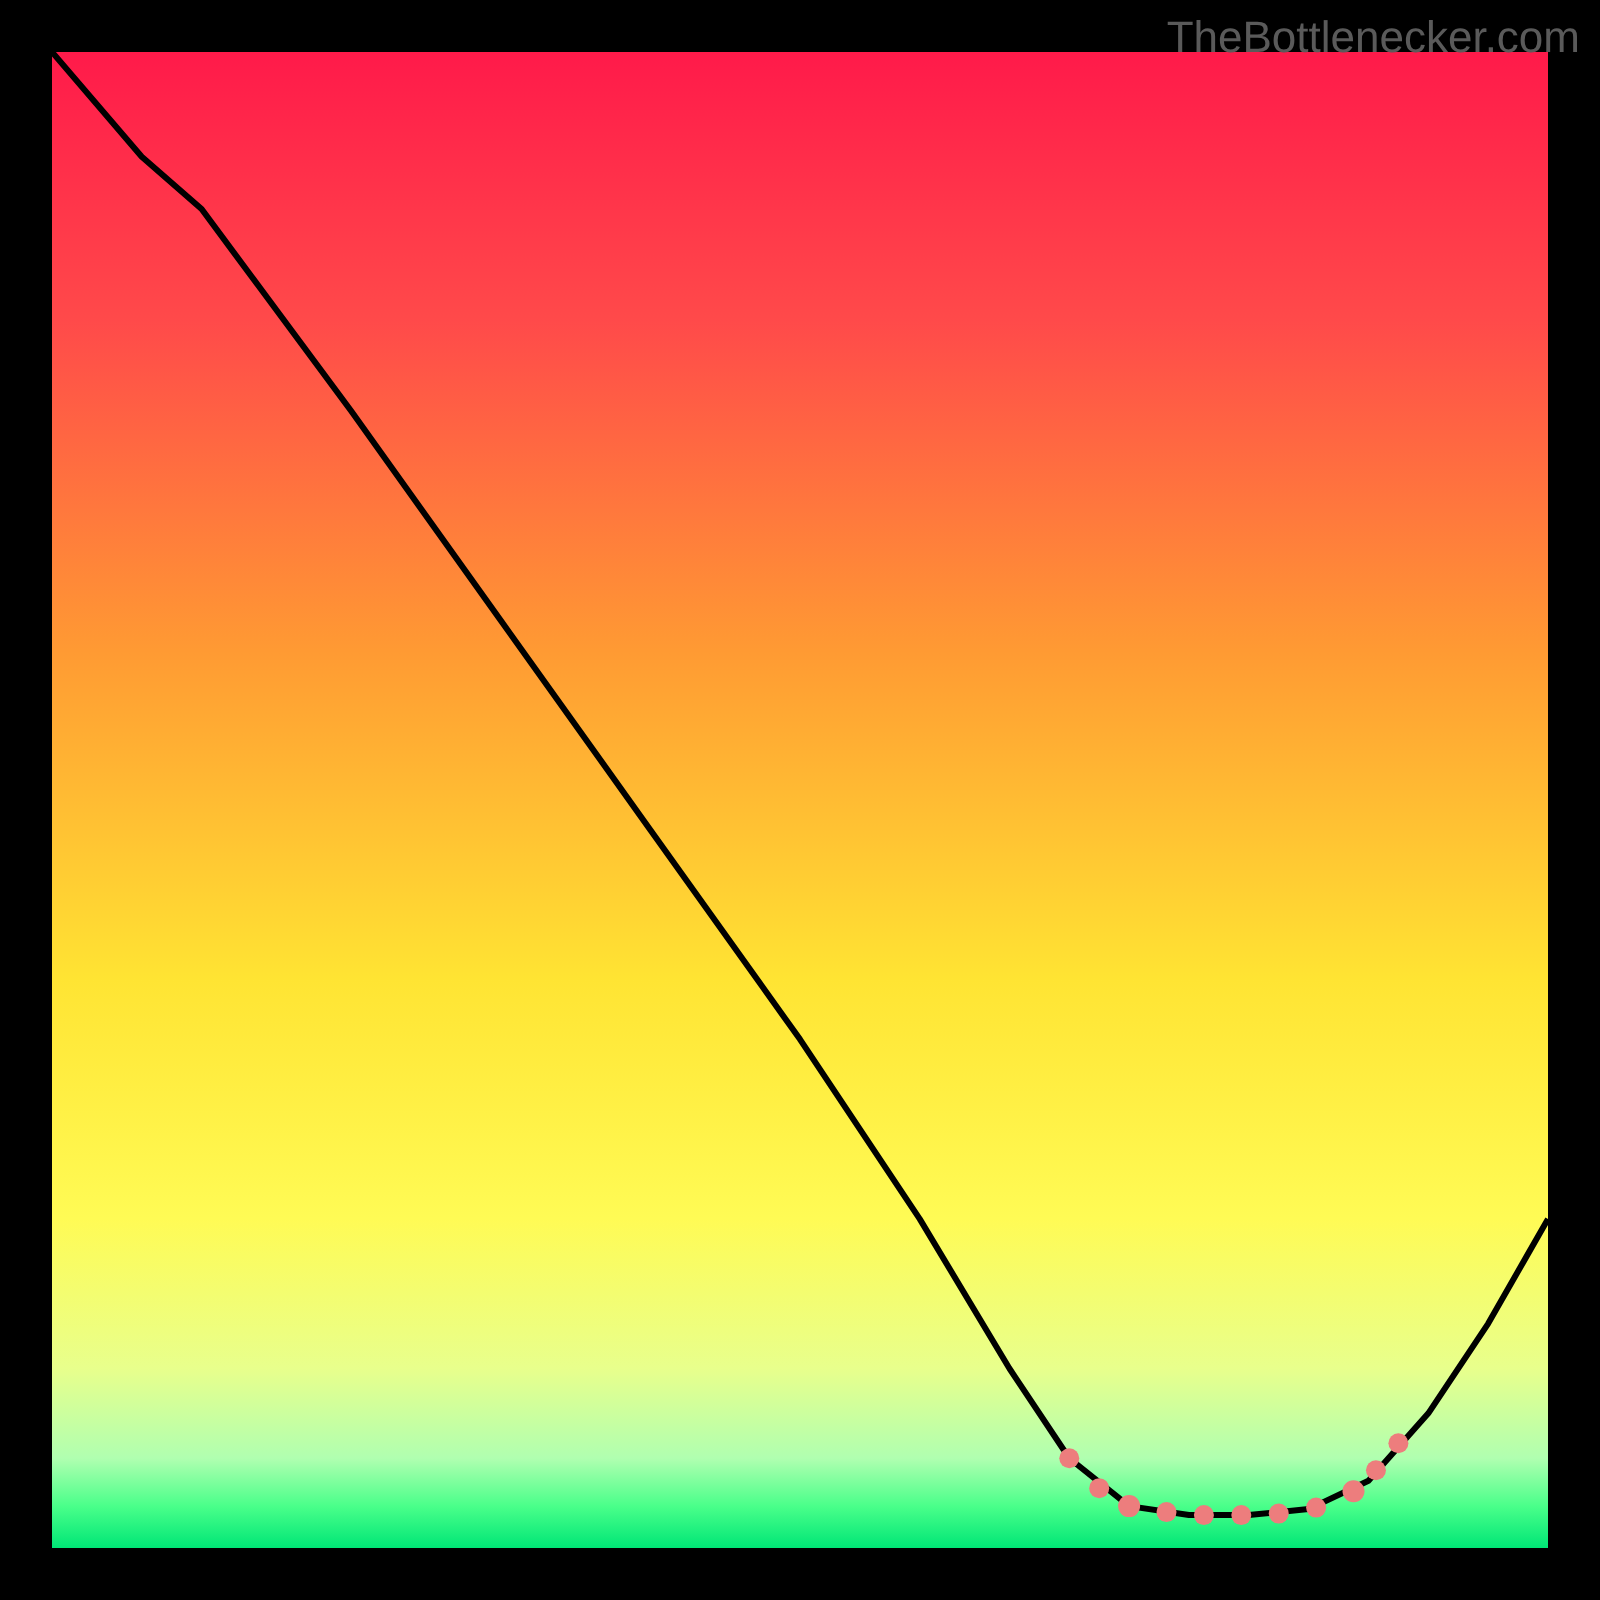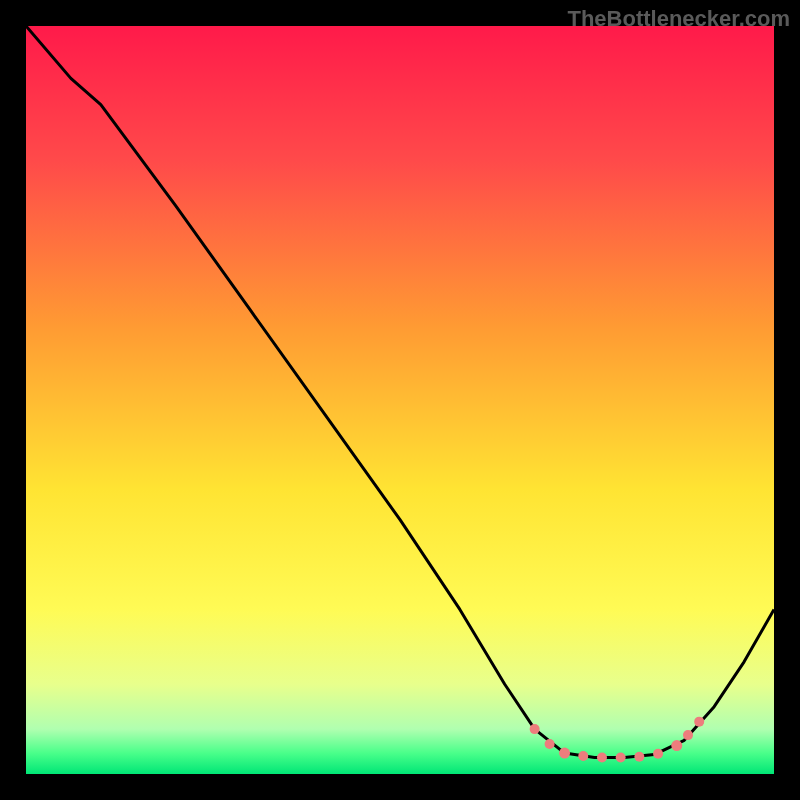--- a/index.html
+++ b/index.html
@@ -1,17 +1,17 @@
 <!DOCTYPE html>
 <html><head>
 <meta charset="utf-8">
 <style>
   * { margin: 0; padding: 0; box-sizing: border-box; }
   body { width: 800px; height: 800px; background: #000; position: relative; font-family: Arial, sans-serif; }
-  .watermark { position: absolute; top: 6px; right: 10px; color: #5a5a5a; font-size: 22px; font-weight: 700; z-index: 10; }
+  .watermark { position: absolute; top: 6px; right: 10px; color: #5a5a5a; font-size: 22px; font-weight: 400; z-index: 10; }
   .plot-area { position: absolute; left: 26px; top: 26px; width: 748px; height: 748px; }
   .gradient-bg { position: absolute; left: 0; top: 0; width: 100%; height: 100%; }
   .curve-layer { position: absolute; left: 0; top: 0; width: 100%; height: 100%; }
   .markers-layer { position: absolute; left: 0; top: 0; width: 100%; height: 100%; }
 </style>
 </head>
 <body>
 
 <div class="watermark">TheBottlenecker.com</div>
 

